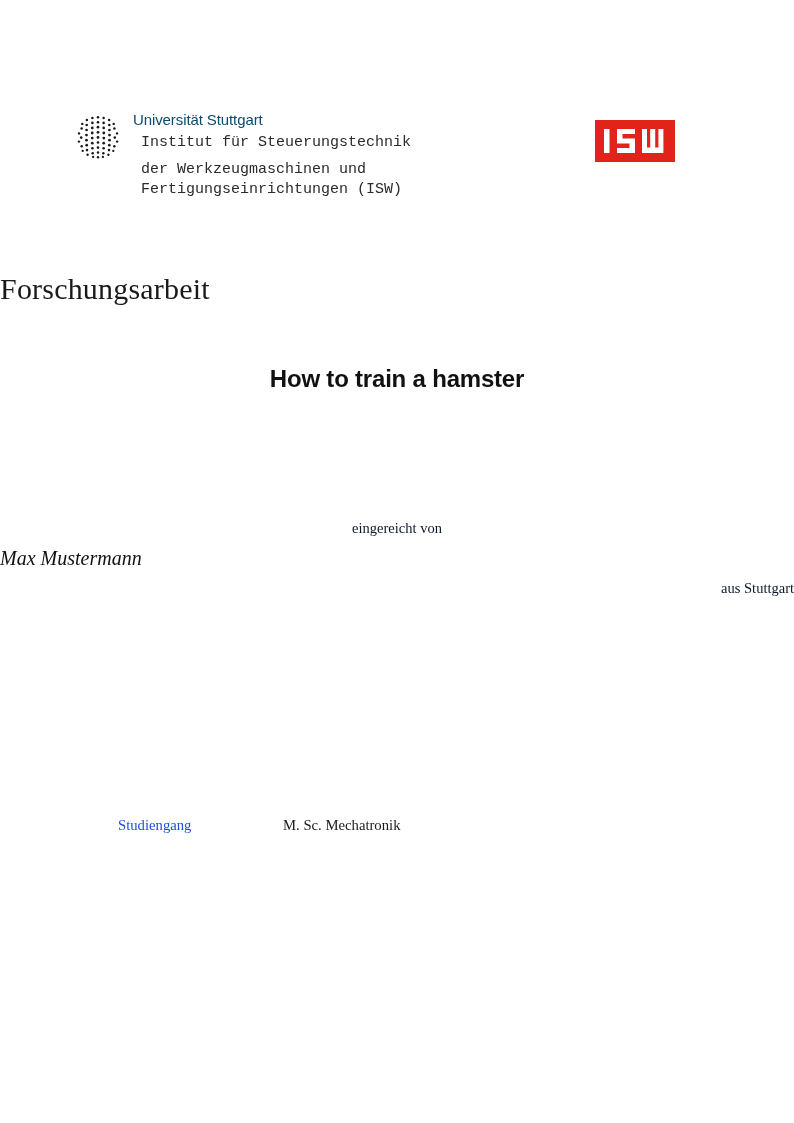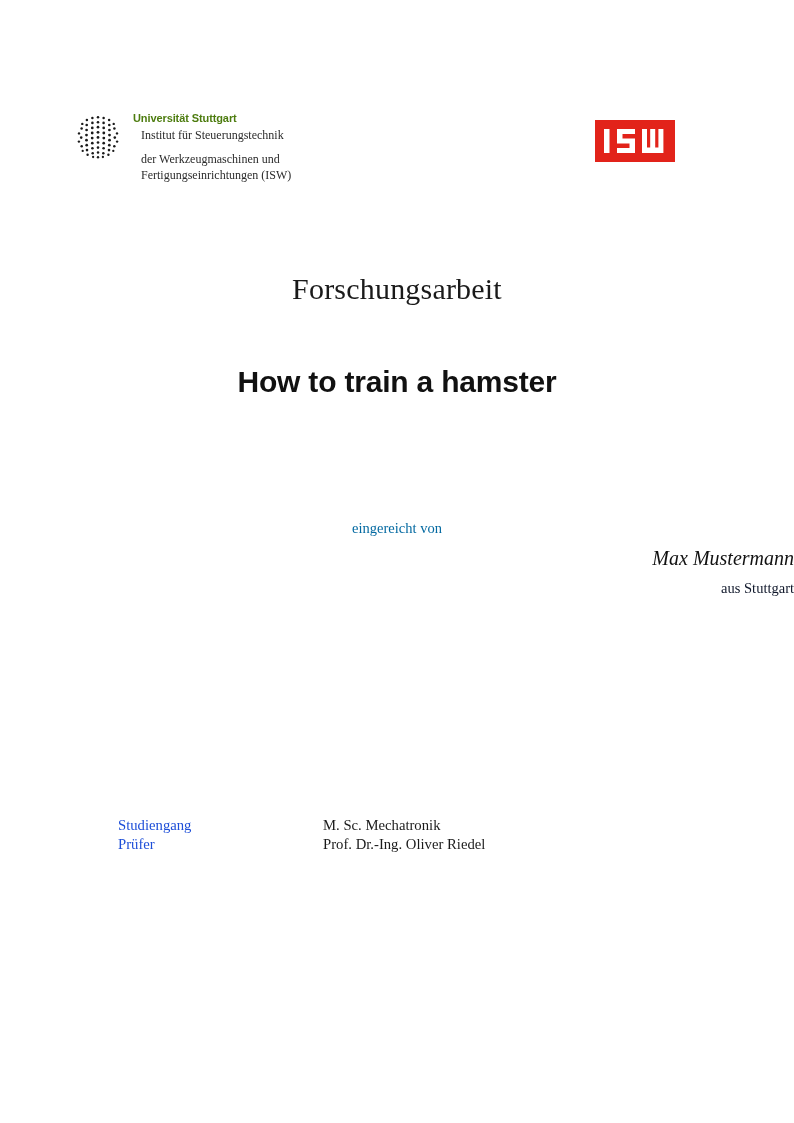--- a/index.html
+++ b/index.html
@@ -39,31 +39,31 @@
     flex: 0 0 46px;
     margin-top: 2px;
   }
 
   .uni-text {
     margin-left: 12px;
   }
 
   .uni-name {
     font-family: "Liberation Sans", sans-serif;
-    font-weight: bold;
-    font-size: 11px;
+    font-weight: normal;
+    font-size: 15px;
     letter-spacing: -0.1px;
-    color: #4d7c0f;
+    color: #0c4a6e;
     line-height: 1.1;
     white-space: nowrap;
   }
 
   .uni-sub {
-    font-family: Liberation Serif, serif;
-    font-size: 12px;
+    font-family: Liberation Mono, monospace;
+    font-size: 15px;
     line-height: 1.32;
     color: #2b2b2b;
     margin-top: 4px;
     white-space: nowrap;
     padding-left: 8px;
   }
 
   .isw-logo {
     position: absolute;
     left: 595px;
@@ -73,57 +73,57 @@
     background: #e2231a;
   }
   .isw-logo svg { display: block; }
 
   
   .doc-type {
     position: absolute;
     top: 272px;
     left: 0;
     width: 100%;
-    text-align: center;
+    text-align: left;
     font-family: "Liberation Serif", serif;
     font-size: 30px;
     letter-spacing: 0.2px;
     color: #1a1a1a;
   }
 
   .doc-title {
     position: absolute;
     top: 365px;
     left: 0;
     width: 100%;
     text-align: center;
     font-family: "Liberation Sans", sans-serif;
     font-weight: bold;
-    font-size: 30px;
+    font-size: 24px;
     letter-spacing: -0.2px;
     color: #111111;
   }
 
   
   .submitted-label {
     position: absolute;
     top: 520px;
     left: 0;
     width: 100%;
     text-align: center;
     font-size: 14.5px;
-    color: #0369a1;
+    color: #0f172a;
   }
 
   .author-name {
     position: absolute;
     top: 547px;
     left: 0;
     width: 100%;
-    text-align: right;
+    text-align: left;
     font-size: 20px;
     font-style: italic;
     color: #111111;
   }
 
   .author-origin {
     position: absolute;
     top: 580px;
     left: 0;
     width: 100%;
@@ -145,21 +145,20 @@
   }
   .meta-key {
     width: 165px;
     flex: 0 0 165px;
     font-size: 14.7px;
     color: #1d4ed8;
   }
   .meta-val {
     font-size: 14.7px;
     color: #1a1a1a;
-    margin-left: 40px;
   }
 </style>
 </head>
 <body>
 
 <div class="header">
 
   <div class="uni-logo">
     <div class="uni-mark">
       <svg viewBox="0 0 46 46" width="46" height="46" aria-hidden="true">
@@ -249,17 +248,13 @@
 
 <div class="submitted-label">eingereicht von</div>
 <div class="author-name">Max Mustermann</div>
 <div class="author-origin">aus Stuttgart</div>
 
 <div class="meta">
   <div class="meta-row">
     <div class="meta-key">Studiengang</div>
     <div class="meta-val">M. Sc. Mechatronik</div>
   </div>
-  <div class="meta-row">
-    <div class="meta-key">Prüfer</div>
-    <div class="meta-val">Prof. Dr.-Ing. Oliver Riedel</div>
-  </div>
 </div>
 
 </body></html>

